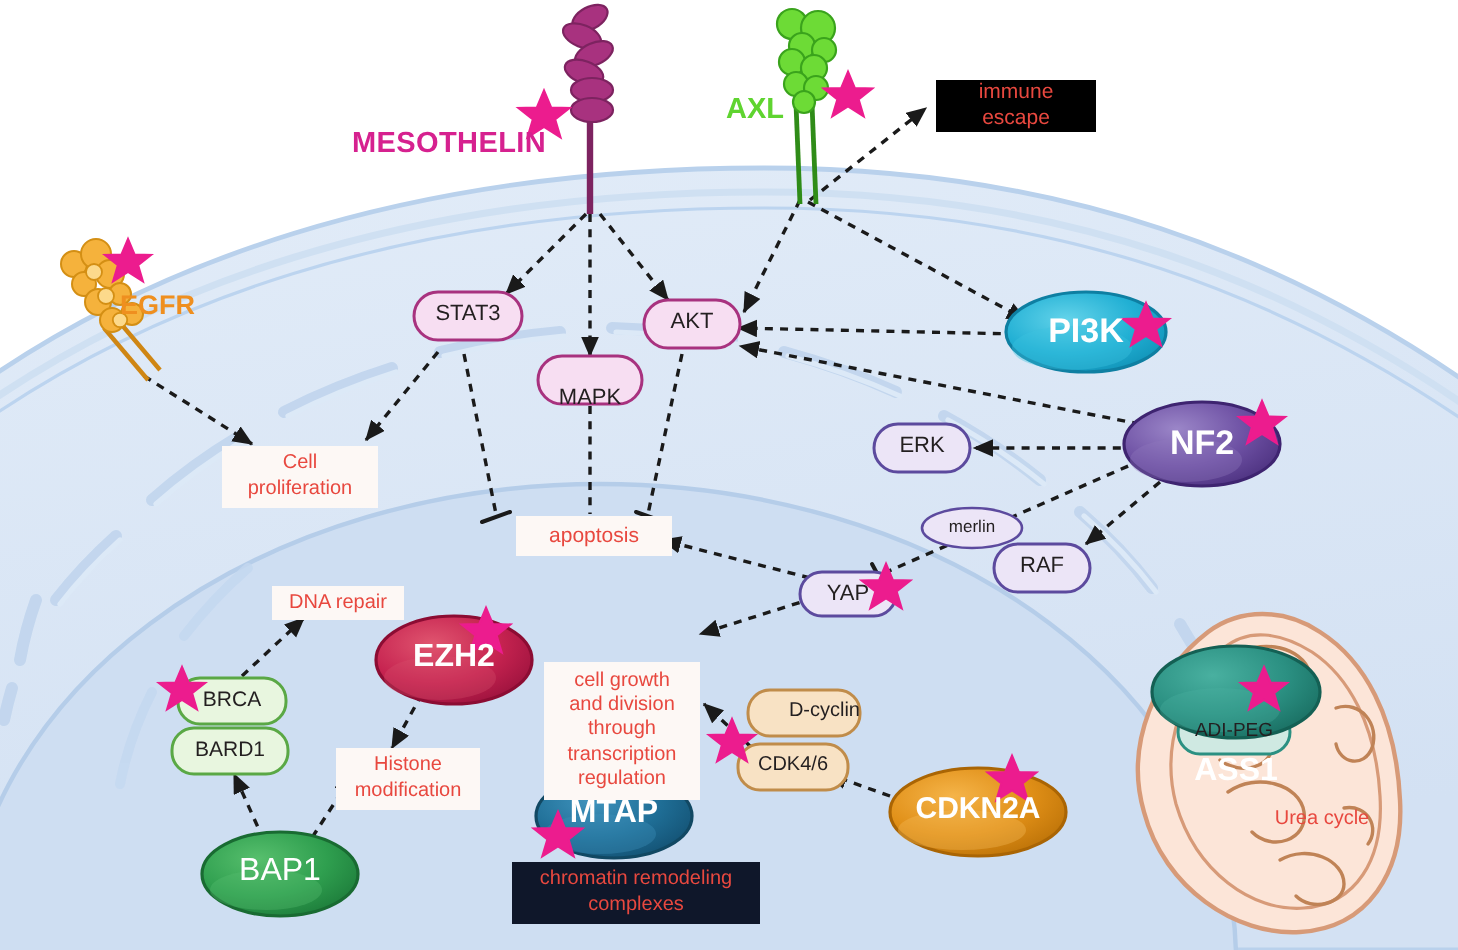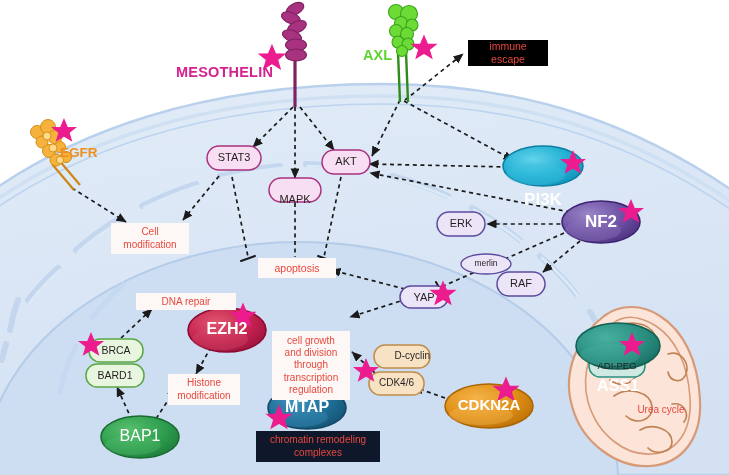--- a/index.html
+++ b/index.html
@@ -331,44 +331,44 @@
 </svg>
 
 <div class="lbl" style="left:176px;top:64px;font-size:14.5px;font-weight:bold;color:#d6218f;letter-spacing:.2px;">MESOTHELIN</div>
 <div class="lbl" style="left:363px;top:47px;font-size:14.5px;font-weight:bold;color:#5fd430;">AXL</div>
 <div class="lbl" style="left:60px;top:145px;font-size:13.5px;font-weight:bold;color:#ef8f1f;">EGFR</div>
 
 <div class="lbl" style="left:468px;top:40px;width:80px;text-align:center;font-size:10.5px;line-height:13px;color:#e8483f;background:#000000;">immune
 escape</div>
 
 <div class="lbl" style="left:111px;top:223px;width:74px;padding:3px 2px;text-align:center;font-size:10px;line-height:12.5px;color:#e8483f;background:#fdf8f5;">Cell
-modification</div>
+proliferation</div>
 
 <div class="lbl" style="left:258px;top:258px;width:74px;padding:4px 2px;text-align:center;font-size:10.5px;color:#e8483f;background:#fdf8f5;">apoptosis</div>
 
-<div class="lbl" style="left:136px;top:293px;width:66px;padding:3px 17px;text-align:center;font-size:10px;color:#e8483f;background:#fdf8f5;">DNA repair</div>
+<div class="lbl" style="left:136px;top:293px;width:66px;padding:3px 0;text-align:center;font-size:10px;color:#e8483f;background:#fdf8f5;">DNA repair</div>
 
 <div class="lbl" style="left:168px;top:374px;width:68px;padding:3px 2px;text-align:center;font-size:10px;line-height:12.5px;color:#e8483f;background:#fdf8f5;">Histone
 modification</div>
 
 <div class="lbl" style="left:272px;top:331px;width:74px;padding:4px 2px;text-align:center;font-size:10px;line-height:12.2px;color:#e8483f;background:#fdf8f5;">cell growth
 and division
 through
 transcription
 regulation</div>
 
 <div class="lbl" style="left:256px;top:431px;width:120px;padding:3px 2px;text-align:center;font-size:10px;line-height:12.5px;color:#e8483f;background:#0f172a;">chromatin remodeling
 complexes</div>
 
 <div class="lbl" style="left:628px;top:404px;width:66px;text-align:center;font-size:10px;color:#e8483f;">Urea cycle</div>
 
 <div class="lbl" style="left:207px;top:151px;width:54px;text-align:center;font-size:11px;color:#231f20;">STAT3</div>
 <div class="lbl" style="left:269px;top:183px;width:52px;text-align:center;font-size:11px;color:#231f20;margin-top:10px;">MAPK</div>
 <div class="lbl" style="left:322px;top:155px;width:48px;text-align:center;font-size:11px;color:#231f20;">AKT</div>
-<div class="lbl" style="left:513px;top:156px;width:60px;text-align:center;font-size:17px;font-weight:bold;color:#ffffff;margin-top:34px;">PI3K</div>
+<div class="lbl" style="left:513px;top:156px;width:60px;text-align:center;font-size:17px;font-weight:bold;color:#ffffff;">PI3K</div>
 <div class="lbl" style="left:575px;top:212px;width:52px;text-align:center;font-size:17px;font-weight:bold;color:#ffffff;">NF2</div>
 <div class="lbl" style="left:437px;top:217px;width:48px;text-align:center;font-size:11px;color:#231f20;">ERK</div>
 <div class="lbl" style="left:497px;top:277px;width:48px;text-align:center;font-size:11px;color:#231f20;">RAF</div>
 <div class="lbl" style="left:461px;top:258px;width:50px;text-align:center;font-size:8.5px;color:#231f20;">merlin</div>
 <div class="lbl" style="left:400px;top:291px;width:48px;text-align:center;font-size:11px;color:#231f20;">YAP</div>
 <div class="lbl" style="left:89px;top:344px;width:54px;text-align:center;font-size:10.5px;color:#231f20;">BRCA</div>
 <div class="lbl" style="left:86px;top:369px;width:58px;text-align:center;font-size:10.5px;color:#231f20;">BARD1</div>
 <div class="lbl" style="left:110px;top:427px;width:60px;text-align:center;font-size:16px;font-weight:normal;color:#ffffff;">BAP1</div>
 <div class="lbl" style="left:197px;top:320px;width:60px;text-align:center;font-size:16px;font-weight:bold;color:#ffffff;">EZH2</div>
 <div class="lbl" style="left:277px;top:398px;width:60px;text-align:center;font-size:16px;font-weight:bold;color:#ffffff;">MTAP</div>

